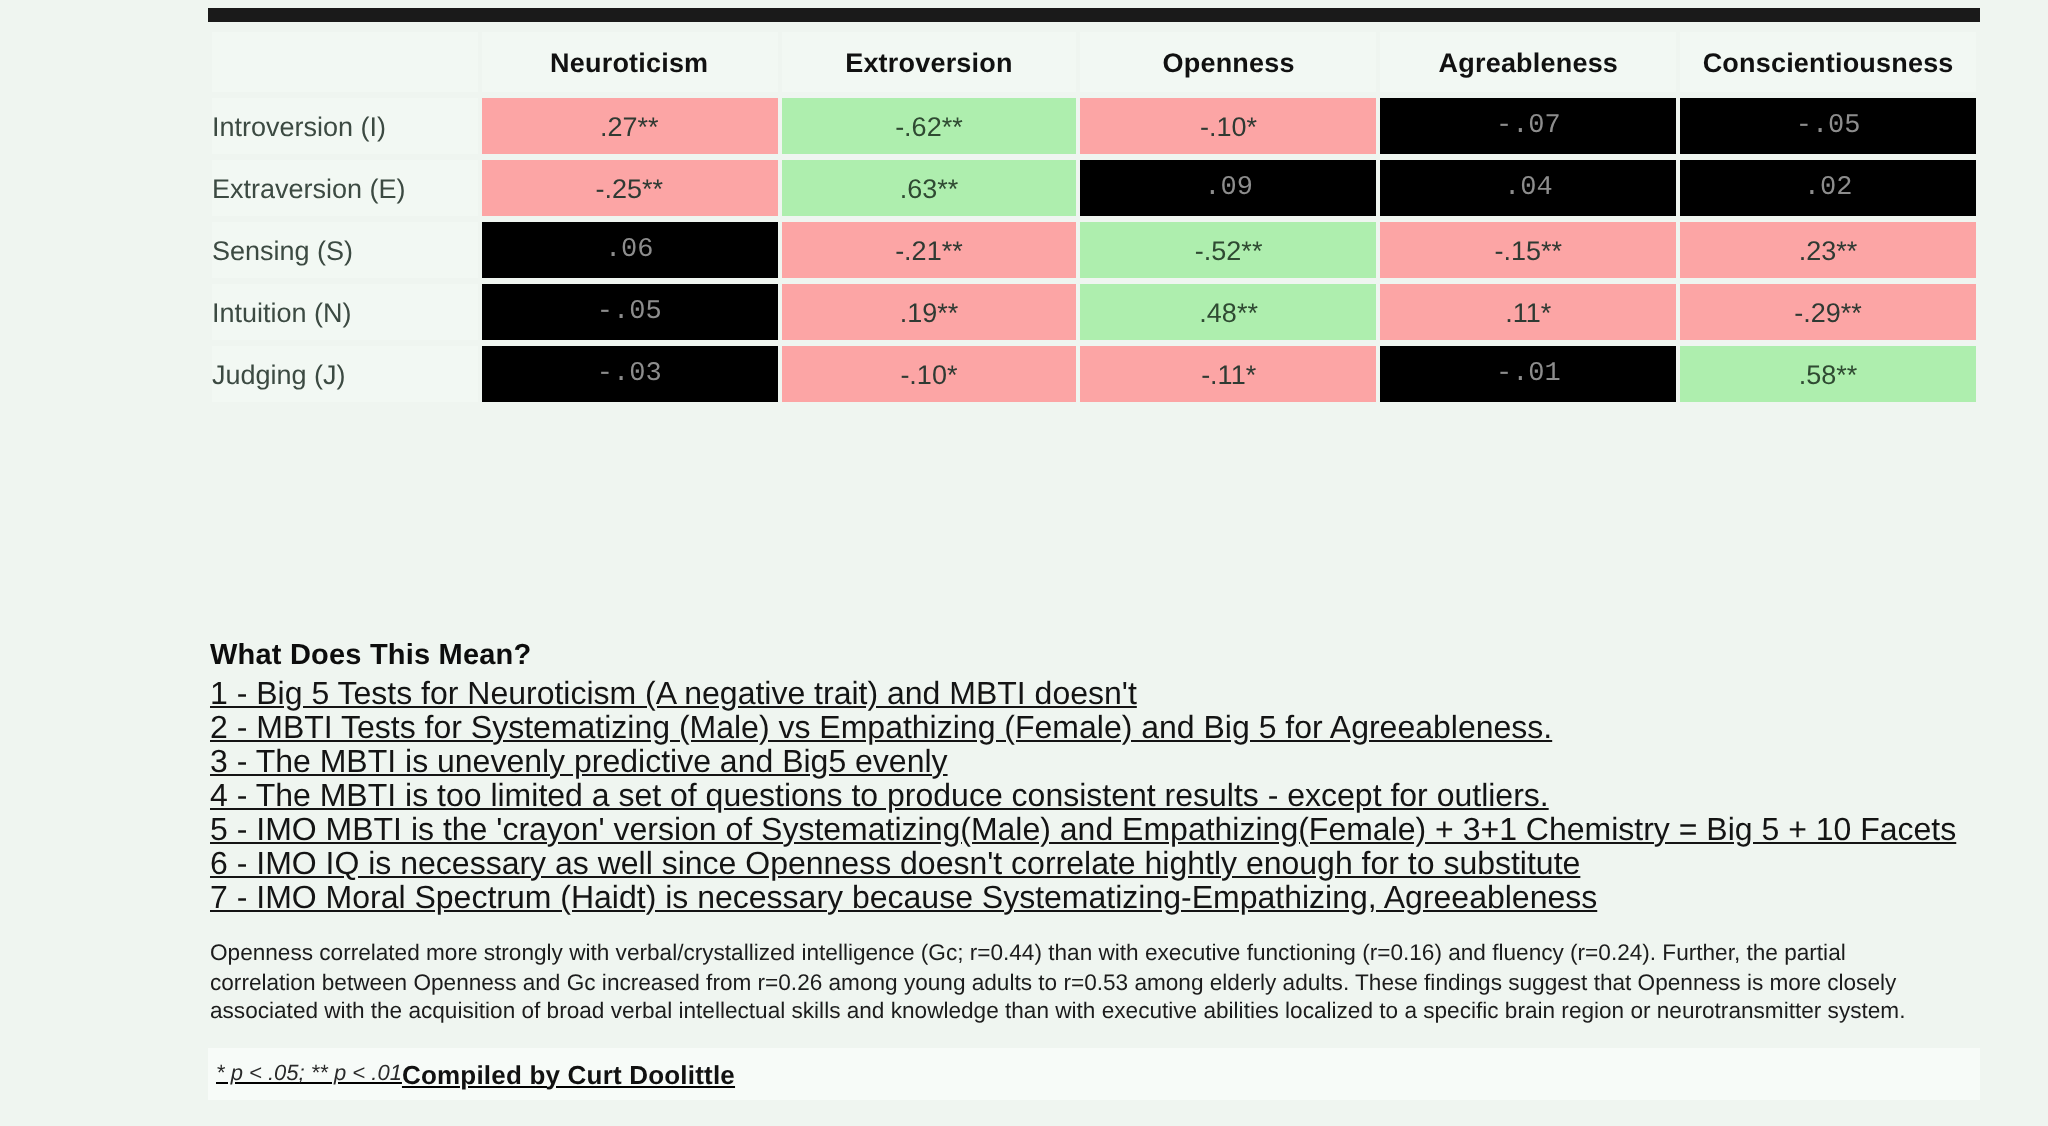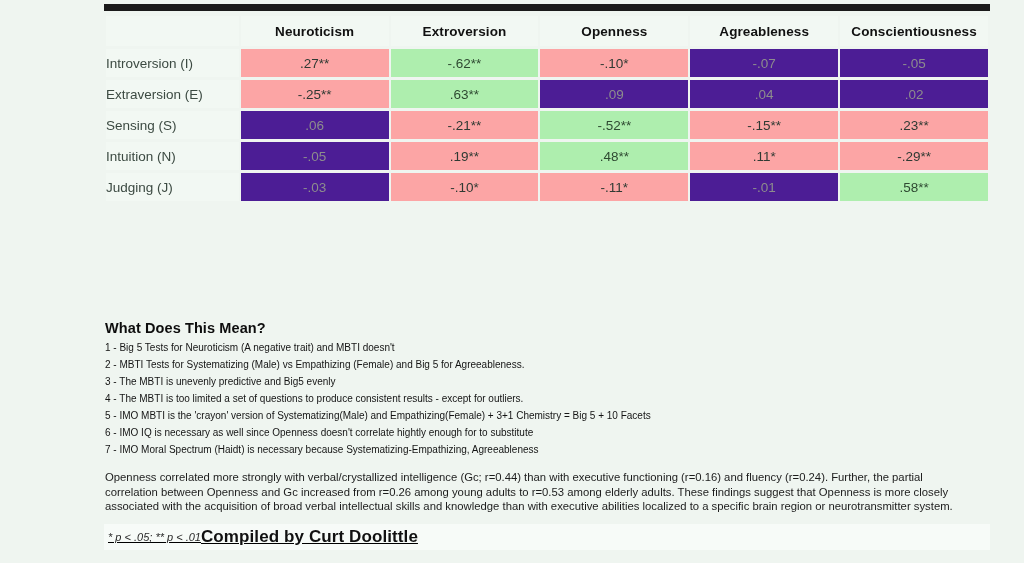--- a/index.html
+++ b/index.html
@@ -72,22 +72,23 @@
   }
   td.cell {
     height: 28px;
     vertical-align: middle;
     text-align: center;
     font-size: 13.5px;
     background: #fca5a5;
     color: #2f3a33;
   }
   td.cell.ns {
-    background: #4c1d95;
+    background: #000000;
     color: #8d8d8d;
+    font-family: Liberation Mono, monospace;
   }
   td.cell.hl {
     background: #aeeeae;
     color: #2f4a32;
   }
 
   
   .notes {
     position: absolute;
     left: 105px;
@@ -100,25 +101,26 @@
     color: #0d0d0d;
     margin: 0 0 4px 0;
     letter-spacing: 0.1px;
   }
   .notes ol {
     list-style: none;
     margin: 0;
     padding: 0;
   }
   .notes li {
-    font-size: 10px;
+    font-size: 16px;
     color: #141414;
     line-height: 16.5px;
     white-space: nowrap;
     padding-bottom: 0.5px;
+    text-decoration: underline;
   }
 
   
   .para {
     position: absolute;
     left: 105px;
     top: 470px;
     width: 872px;
     font-size: 11.3px;
     line-height: 14.6px;
@@ -140,21 +142,21 @@
     box-sizing: border-box;
     padding: 0 6px 0 4px;
     text-decoration: underline;
   }
   .footer .pnote {
     font-size: 11px;
     font-style: italic;
     color: #2a2a2a;
   }
   .footer .credit {
-    font-size: 17px;
+    font-size: 13px;
     font-weight: bold;
     color: #111111;
     letter-spacing: 0.1px;
   }
 </style>
 </head>
 <body>
 
 <div class="page">
 

